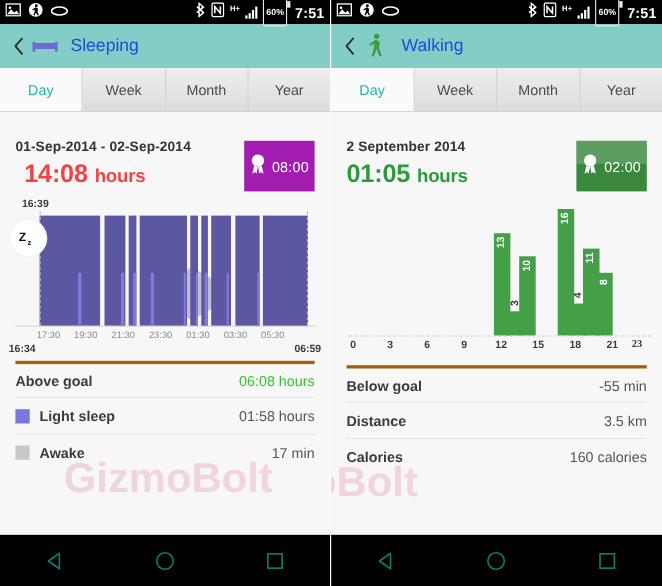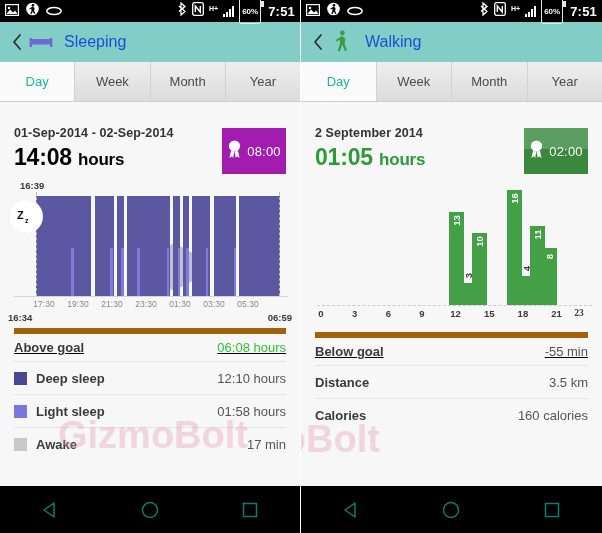--- a/index.html
+++ b/index.html
@@ -78,21 +78,21 @@
   }
 
   
   .content { flex: 1 1 auto; background: #f7f7f7; position: relative; overflow: hidden; }
 
   .summary { padding: 24px 14px 2px 14px; display: flex; align-items: flex-start; }
   .sum-text { flex: 1 1 auto; }
   .sum-date { font-size: 12.5px; font-weight: bold; color: #333333; letter-spacing: .1px; }
   .sum-value { font-size: 23px; font-weight: bold; margin-top: 4px; letter-spacing: -.2px; }
   .sum-value .unit { font-size: 17px; font-weight: bold; }
-  .sum-value.purple { color: #000000; }
+  .sum-value.purple { color: #ef4444; margin-left: 8px; }
   .sum-value.green { color: #2e9b3b; }
 
   .badge {
     width: 64px; height: 46px; display: flex; align-items: center;
     justify-content: center; gap: 5px; position: relative; overflow: hidden;
     flex: 0 0 64px; margin-top: 2px;
   }
   .badge.purple { background: #a21caf; }
   .badge.green { background: #39883e; }
   .badge .tophalf {
@@ -163,21 +163,21 @@
     position: absolute; font-size: 9.5px; font-weight: bold; color: #3a3a3a;
     transform: translateX(-50%);
   }
 
   
   .stats { padding: 0 14px; }
   .srow {
     display: flex; align-items: center; height: 33px;
     border-top: 1px solid #e4e4e4;
   }
-  .srow:first-child { border-top: 6px solid #a16207; text-decoration: underline; }
+  .srow:first-child { border-top: 3px solid #a16207; }
   .swatch { width: 13px; height: 13px; flex: 0 0 13px; margin-right: 9px; }
   .slabel { font-size: 13px; font-weight: bold; color: #3a3a3a; }
   .svalue { margin-left: auto; font-size: 13px; color: #555555; }
   .svalue.green { color: #31c531; }
 
   
   .navbar {
     height: 47px; background: #000000; display: flex; align-items: center;
     justify-content: space-around; flex: 0 0 47px;
   }
@@ -352,25 +352,20 @@
         <div class="watermark wm-left">GizmoBolt</div>
         <div class="wm-hex" style="left:152px; top:65px;"></div>
       </div>
 
       <div class="stats">
         <div class="srow">
           <span class="slabel">Above goal</span>
           <span class="svalue green">06:08 hours</span>
         </div>
         <div class="srow">
-          <span class="swatch" style="background:#4b4792"></span>
-          <span class="slabel">Deep sleep</span>
-          <span class="svalue">12:10 hours</span>
-        </div>
-        <div class="srow">
           <span class="swatch" style="background:#7b76e0"></span>
           <span class="slabel">Light sleep</span>
           <span class="svalue">01:58 hours</span>
         </div>
         <div class="srow">
           <span class="swatch" style="background:#c9c9c9"></span>
           <span class="slabel">Awake</span>
           <span class="svalue">17 min</span>
         </div>
       </div>

